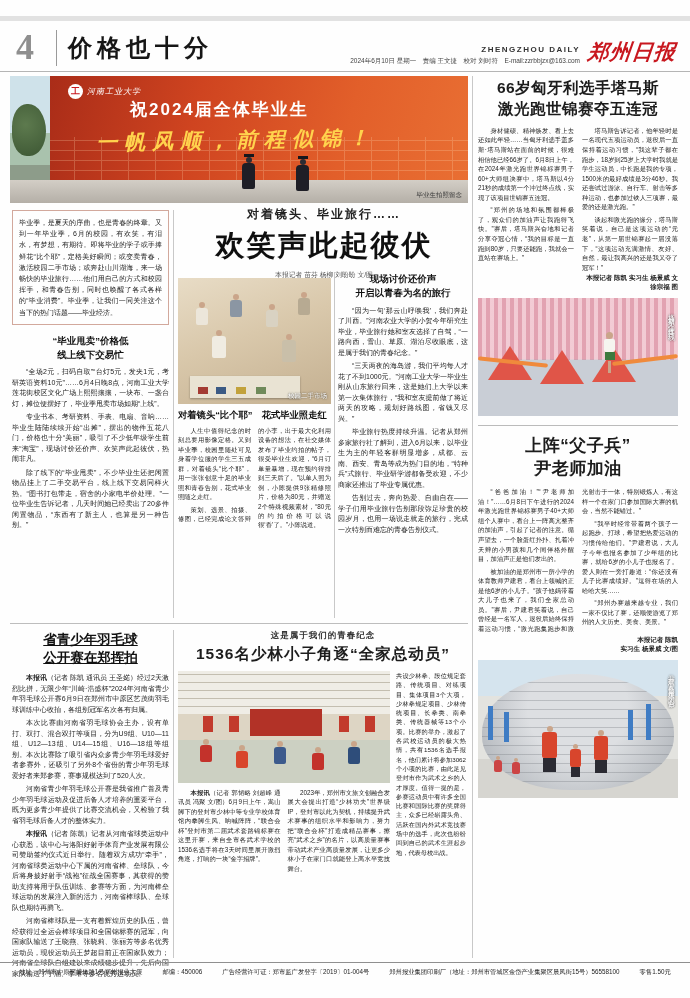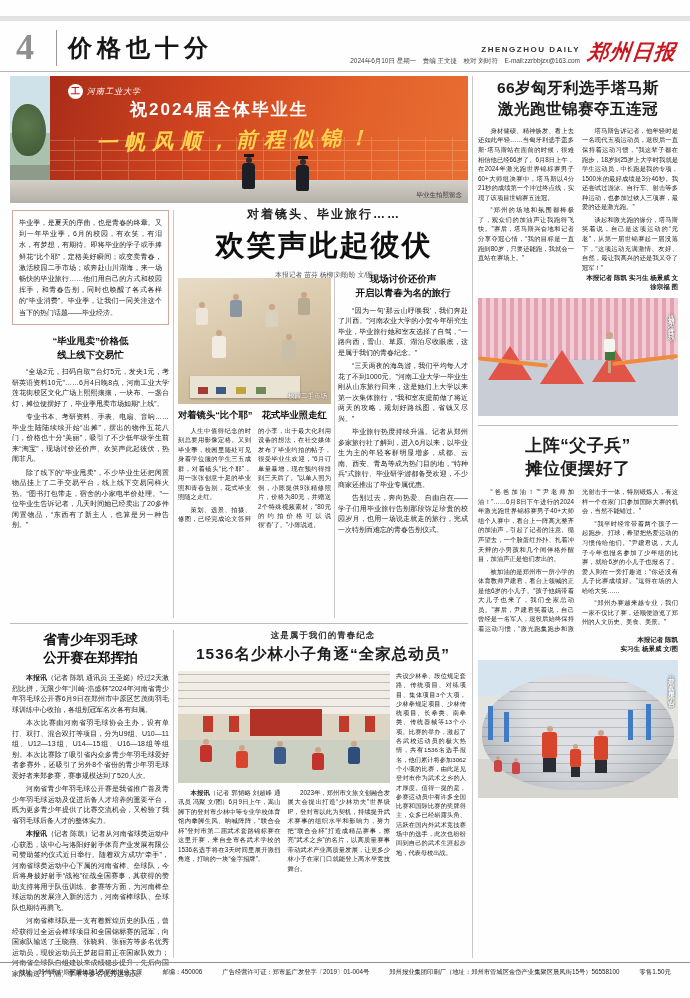--- a/index.html
+++ b/index.html
@@ -69,21 +69,21 @@
   .pcap{position:absolute;right:4px;bottom:3px;font-size:6.5px;color:#fff;text-shadow:0 0 2px rgba(0,0,0,.85);}
   .fig{position:absolute;}
   .fig .fh{width:6px;height:6px;border-radius:50%;background:#caa58a;margin:0 auto;}
   .fig .fb{width:12px;height:17px;border-radius:3px 3px 2px 2px;margin:0 auto;}
   .s2block{position:absolute;top:409px;left:178px;width:153px;}
   .s2head{font-size:9.3px;font-weight:700;color:#111;margin-bottom:4px;}
   .s2body{column-count:2;column-gap:7px;height:196px;}
   .col3{position:absolute;top:272px;left:338px;width:130px;}
   
   .bl{position:absolute;top:631px;left:12px;width:157px;}
-  .bl-title{font-size:13.5px;line-height:1.35;margin-bottom:6px;}
+  .bl-title{font-size:13.5px;line-height:1.35;margin-bottom:6px;text-decoration:underline;}
   .lead{font-weight:700;}
   
   .bm{position:absolute;top:630px;left:178px;width:290px;}
   .bm-kicker{font-size:8.5px;font-weight:700;text-align:center;color:#333;letter-spacing:1px;}
   .bm-title{font-size:15.5px;font-weight:700;text-align:center;letter-spacing:1px;margin:2px 0 6px;}
   .bm-row{display:flex;gap:6px;}
   .bm-left{width:212px;}
   .wushu-photo{position:relative;width:212px;height:112px;overflow:hidden;
      background:linear-gradient(#efede6 0 38%,#ddd5c4 38% 62%,#ccd0c2 62% 100%);}
   .w-truss{position:absolute;top:0;left:0;right:0;height:38%;
@@ -327,21 +327,21 @@
           <div class="rt"></div>
           <div class="rs"></div>
           <div class="rl"></div>
       </div>
       <div class="vcap">塔马斯第一个冲过终点线</div>
     </div>
 
     <hr class="rc-div">
 
     <div class="rc-title t2l" style="font-size:17px;">上阵“父子兵”
-摊位便摆好了</div>
+尹老师加油</div>
     <div class="rc-body">
       <p>“爸爸加油！”“尹老师加油！”……6月8日下午进行的2024年激光跑世界锦标赛男子40+大师组个人赛中，看台上一阵高亢整齐的加油声，引起了记者的注意。循声望去，一个脸蛋红扑扑、扎着冲天辫的小男孩和几个同伴格外醒目，加油声正是他们发出的。</p>
       <p>被加油的是郑州市一所小学的体育教师尹建君，看台上领喊的正是他6岁的小儿子。“孩子他妈带着大儿子也来了，我们全家总动员。”赛后，尹建君笑着说，自己曾经是一名军人，退役后始终保持着运动习惯，“激光跑集跑步和激光射击于一体，特别锻炼人，有这样一个在家门口参加国际大赛的机会，当然不能错过。”</p>
       <p>“我平时经常带着两个孩子一起跑步、打球，希望把热爱运动的习惯传给他们。”尹建君说，大儿子今年也报名参加了少年组的比赛，就给6岁的小儿子也报名了。爱人则在一旁打趣道：“你还没有儿子比赛成绩好。”逗得在场的人哈哈大笑……</p>
       <p>“郑州办赛越来越专业，我们一家不仅比了赛，还顺便游览了郑州的人文历史、美食、美景。”</p>
     </div>
     <div class="rc-byline">本报记者 陈凯
 实习生 杨景威 文/图</div>
 
     <div class="rc-photo fam-photo">

